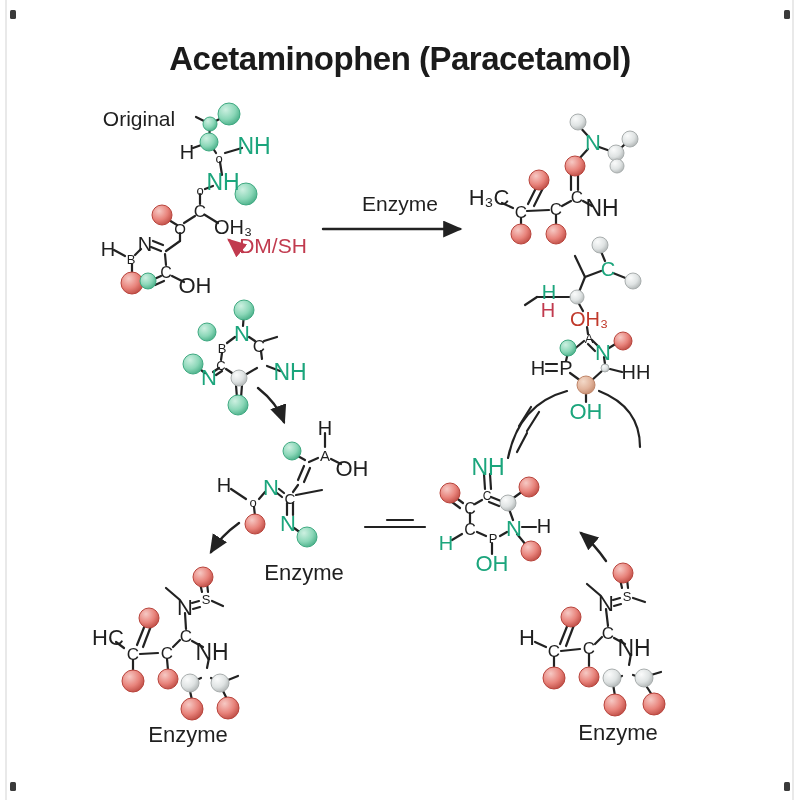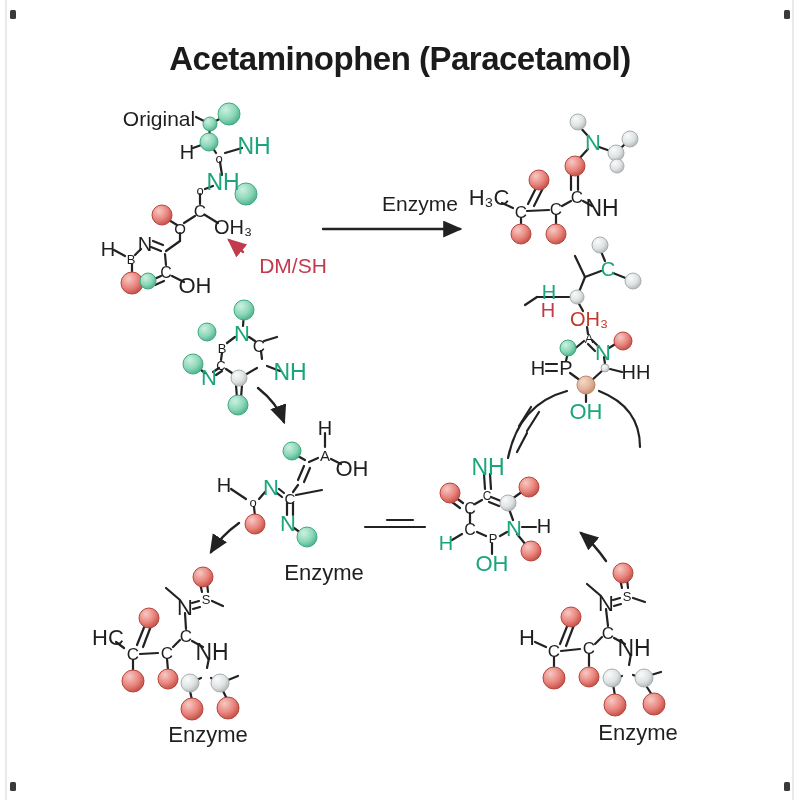--- a/index.html
+++ b/index.html
@@ -1,38 +1,38 @@
 <!DOCTYPE html>
 <html><head>
 <meta charset="utf-8">
 <style>
   html,body{margin:0;padding:0;background:#ffffff;width:800px;height:800px;overflow:hidden;
     font-family:"Liberation Sans","DejaVu Sans",sans-serif;}
   #stage{position:relative;width:800px;height:660px;background:#ffffff;}
   h1#title{position:absolute;left:0;top:40px;width:800px;margin:0;text-align:center;
     font-size:33px;font-weight:700;color:#1b1b1b;letter-spacing:-0.5px;}
-  .lbl{position:absolute;transform:translate(-50%,-50%);white-space:nowrap;color:#222;margin-left:20px;}
+  .lbl{position:absolute;transform:translate(-50%,-50%);white-space:nowrap;color:#222;}
   svg{position:absolute;left:0;top:0;}
   .edge{position:absolute;top:0;width:2px;height:800px;background:#e3e3e3;opacity:.8;}
 </style>
 </head>
 <body>
 
 <div id="stage">
   <div class="edge" style="left:5px"></div>
   <div class="edge" style="left:792px"></div>
 
   <h1 id="title">Acetaminophen (Paracetamol)</h1>
 
   <div class="lbl" style="left: 139px; top: 119px; font-size: 21px; color: rgb(31, 31, 31);">Original</div>
   <div class="lbl" style="left: 400px; top: 204px; font-size: 21px; color: rgb(31, 31, 31);">Enzyme</div>
   <div class="lbl" style="left: 304px; top: 573px; font-size: 22px; color: rgb(31, 31, 31);">Enzyme</div>
   <div class="lbl" style="left: 188px; top: 735px; font-size: 22px; color: rgb(31, 31, 31);">Enzyme</div>
   <div class="lbl" style="left: 618px; top: 733px; font-size: 22px; color: rgb(31, 31, 31);">Enzyme</div>
-  <div class="lbl" style="left: 273px; top: 266px; font-size: 21px; color: rgb(193, 58, 78);">DM/SH</div>
+  <div class="lbl" style="left: 273px; top: 246px; font-size: 21px; color: rgb(193, 58, 78);">DM/SH</div>
 
   <svg id="canvas" width="800" height="800" viewBox="0 0 800 800">
     <defs id="defs">
         <radialGradient id="grad-green" cx="35%" cy="30%" r="80%">
           <stop offset="0%" stop-color="#cdf0e1"></stop>
           <stop offset="55%" stop-color="#8bd7b8"></stop>
           <stop offset="100%" stop-color="#3fa981"></stop>
         </radialGradient>
         <radialGradient id="grad-red" cx="35%" cy="30%" r="80%">
           <stop offset="0%" stop-color="#f6c9c4"></stop>

